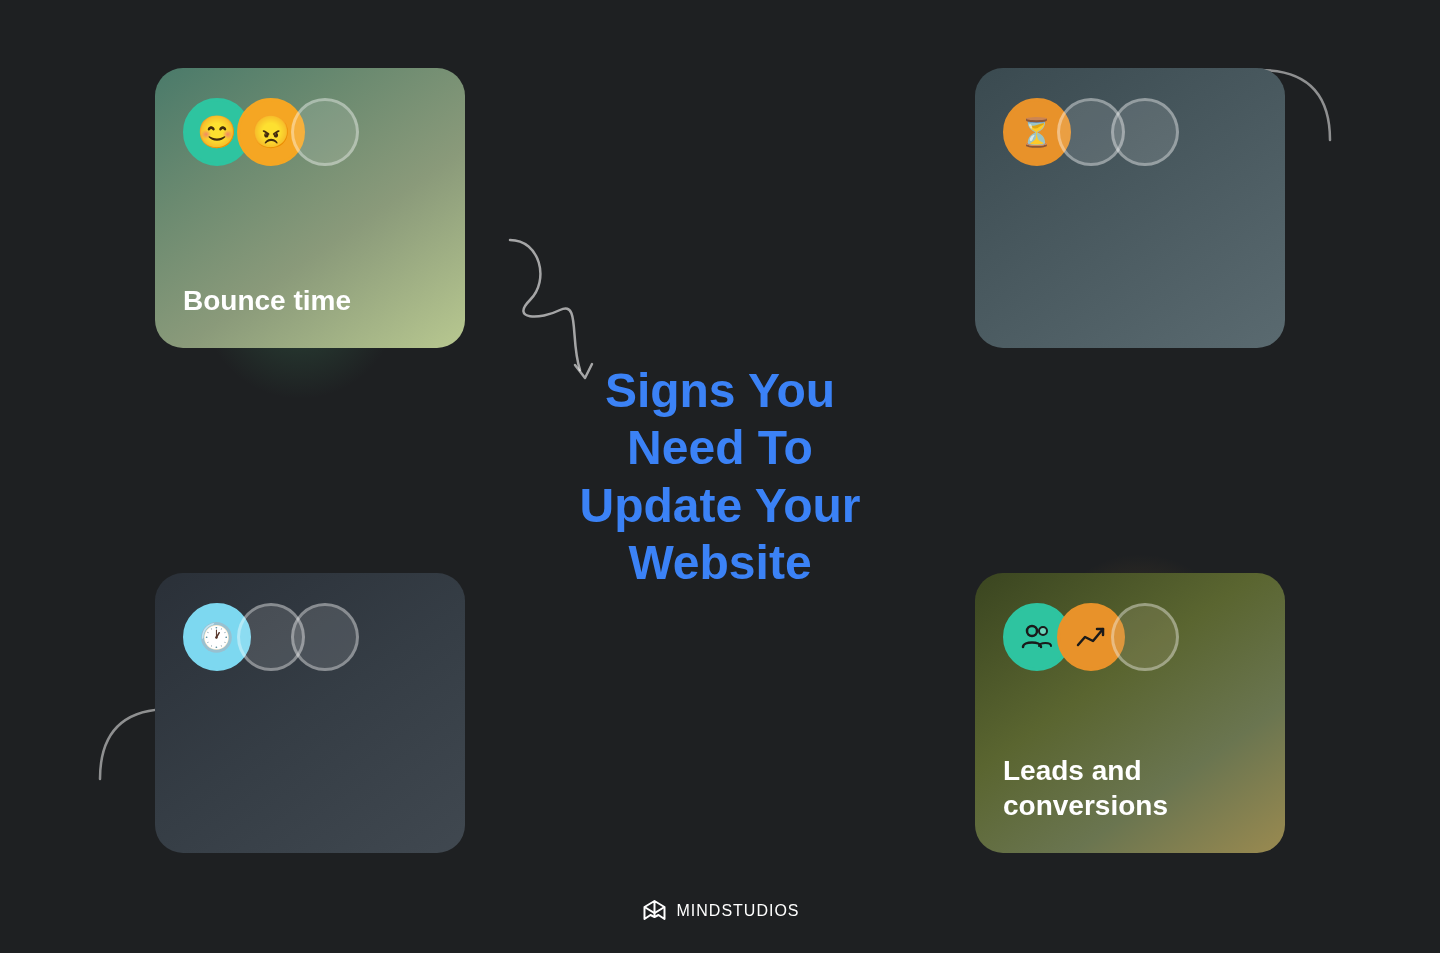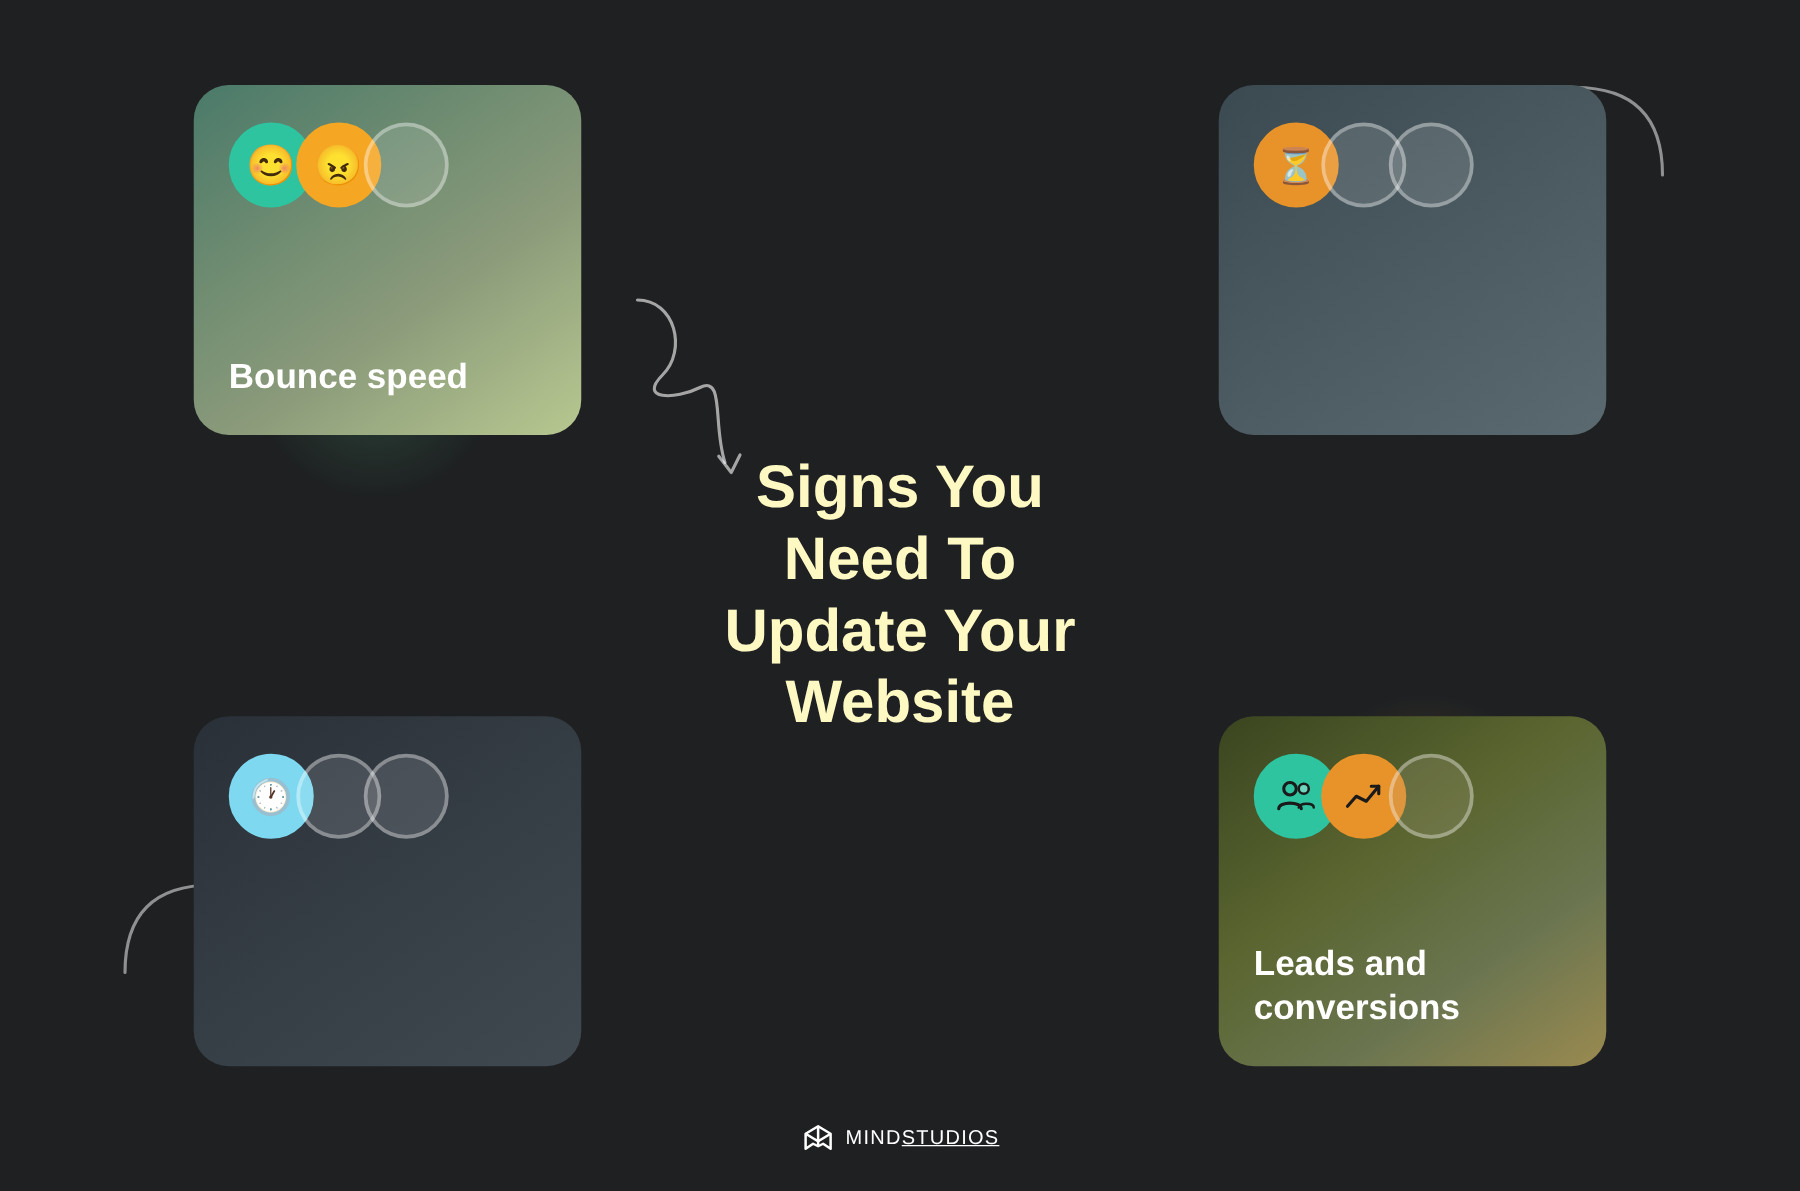--- a/index.html
+++ b/index.html
@@ -20,21 +20,21 @@
       background: #1e2022;
     }
 
     
     .center-heading {
       position: absolute;
       left: 50%;
       top: 50%;
       transform: translate(-50%, -50%);
       text-align: center;
-      color: #fef9c3;
+      color: #3b82f6;
       font-size: 48px;
       font-weight: 900;
       line-height: 1.2;
       width: 360px;
       z-index: 10;
     }
 
     
     .card {
       position: absolute;
@@ -184,21 +184,20 @@
       width: 28px;
       height: 28px;
     }
 
     .logo-text-mind {
       font-weight: 400;
     }
 
     .logo-text-studios {
       font-weight: 400;
-      text-decoration: underline;
     }
 
     
     .glow-green {
       position: absolute;
       width: 200px;
       height: 200px;
       border-radius: 50%;
       background: radial-gradient(circle, rgba(80,180,120,0.25) 0%, transparent 70%);
       pointer-events: none;
@@ -248,21 +247,21 @@
   <div class="card card-bounce">
     <div class="icon-row">
       <div class="icon-circle green-bg">
         <span>😊</span>
       </div>
       <div class="icon-circle orange-bg">
         <span>😠</span>
       </div>
       <div class="icon-circle empty"></div>
     </div>
-    <div class="card-label">Bounce speed</div>
+    <div class="card-label">Bounce time</div>
   </div>
 
   <div class="card card-speed">
     <div class="icon-row">
       <div class="icon-circle orange-bg">
         <span style="font-size:28px;">⏳</span>
       </div>
       <div class="icon-circle empty"></div>
       <div class="icon-circle empty"></div>
     </div>

